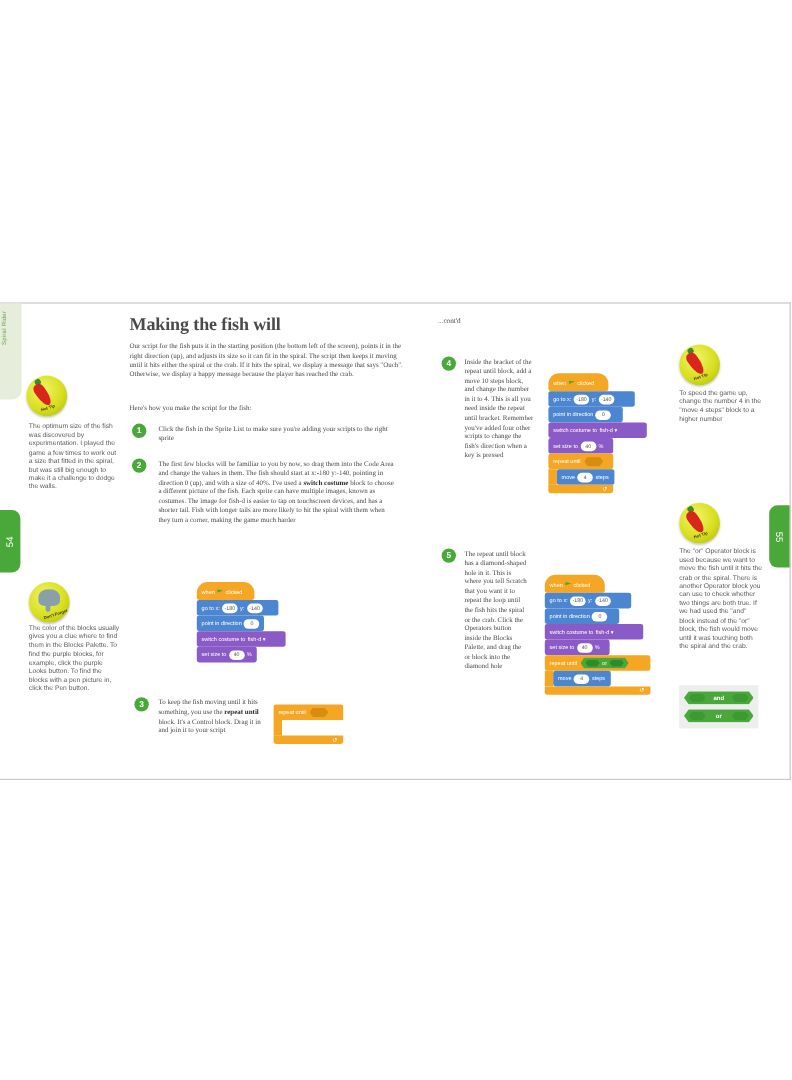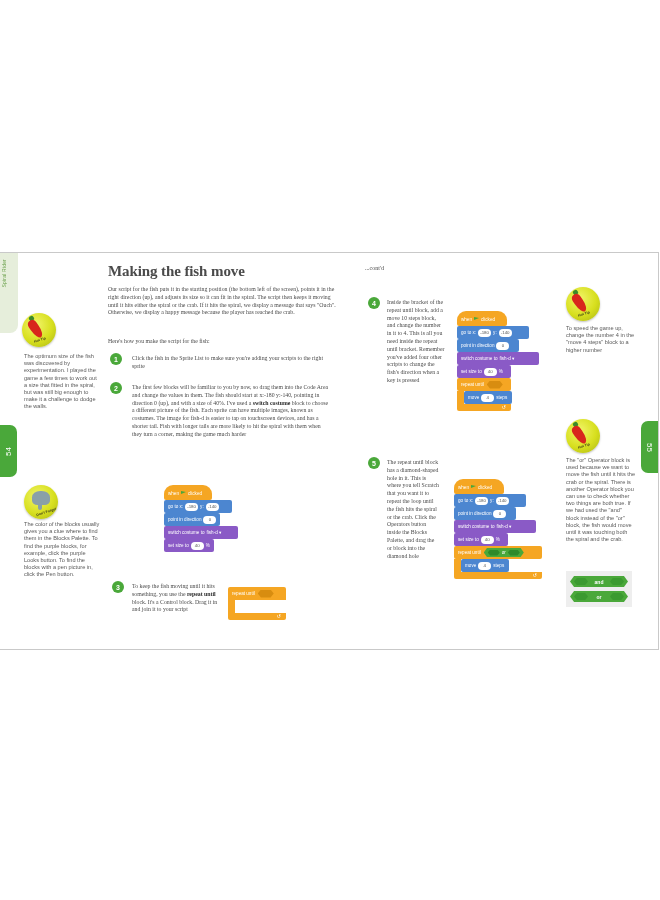--- a/index.html
+++ b/index.html
@@ -75,21 +75,21 @@
   </div>
   <div class="sidebar-text" style="left:24px; top:100px; width:76px;">The optimum size of the fish was discovered by experimentation. I played the game a few times to work out a size that fitted in the spiral, but was still big enough to make it a challenge to dodge the walls.</div>
 
   <div class="badge-circle" style="left:24px; top:232px;">
     <div class="elephant"></div>
     <div class="elephant-trunk"></div>
     <div class="badge-label">Don't Forget</div>
   </div>
   <div class="sidebar-text" style="left:24px; top:268px; width:78px;">The color of the blocks usually gives you a clue where to find them in the Blocks Palette. To find the purple blocks, for example, click the purple Looks button. To find the blocks with a pen picture in, click the Pen button.</div>
 
-  <div class="title">Making the fish move</div>
+  <div class="title">Making the fish will</div>
   <div class="body-text" style="left:108px; top:33px; width:228px;">Our script for the fish puts it in the starting position (the bottom left of the screen), points it in the right direction (up), and adjusts its size so it can fit in the spiral. The script then keeps it moving until it hits either the spiral or the crab. If it hits the spiral, we display a message that says "Ouch". Otherwise, we display a happy message because the player has reached the crab.</div>
   <div class="body-text" style="left:108px; top:85px; width:228px;">Here's how you make the script for the fish:</div>
 
   <div class="step-num" style="left:110px; top:100px;">1</div>
   <div class="body-text" style="left:132px; top:102px; width:200px;">Click the fish in the Sprite List to make sure you're adding your scripts to the right sprite</div>
 
   <div class="step-num" style="left:110px; top:129px;">2</div>
   <div class="body-text" style="left:132px; top:131px; width:200px;"><span>The first few blocks will be familiar to you by now, so drag them into the Code Area and change the values in them. The fish should start at x:-180 y:-140, pointing in direction 0 (up), and with a size of 40%. I've used a </span><b>switch costume</b><span> block to choose a different picture of the fish. Each sprite can have multiple images, known as costumes. The image for fish-d is easier to tap on touchscreen devices, and has a shorter tail. Fish with longer tails are more likely to hit the spiral with them when they turn a corner, making the game much harder</span></div>
 
   <div class="script" style="left:164px; top:232px;">

